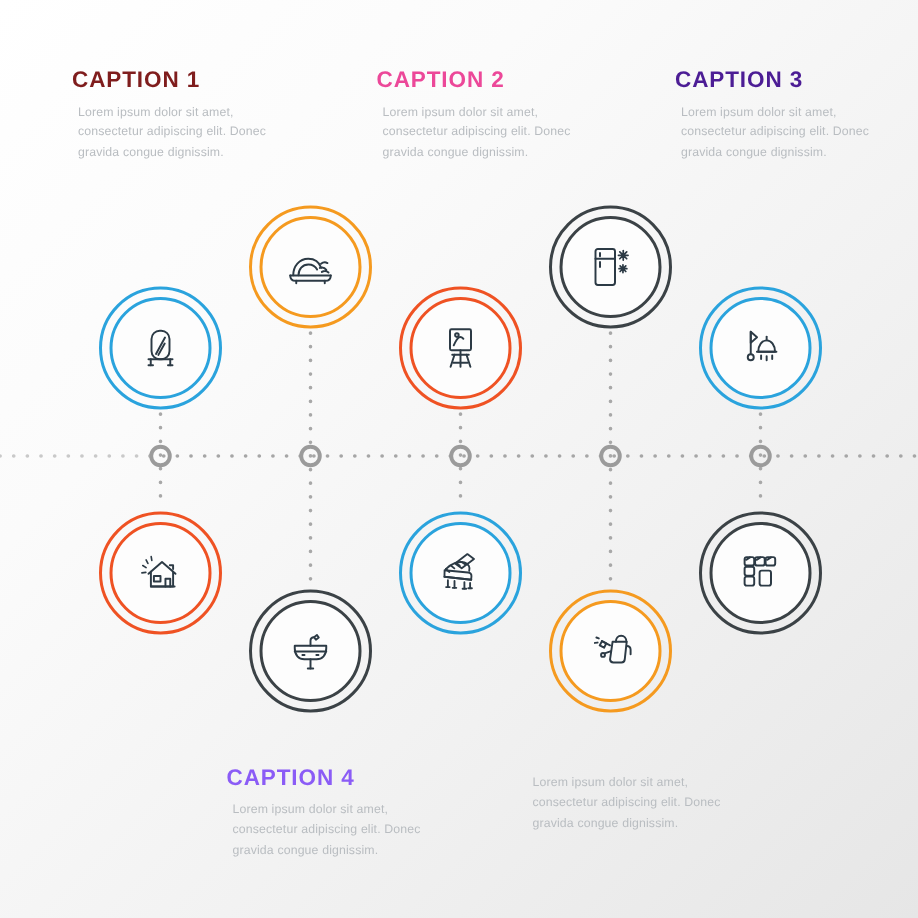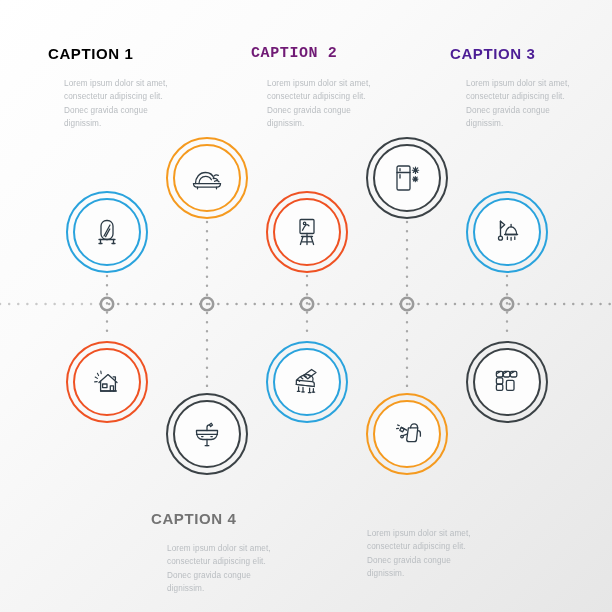--- a/index.html
+++ b/index.html
@@ -11,21 +11,21 @@
   #stage{position:relative;width:612px;height:612px;}
 
   
   .caption{position:absolute;width:150px;}
   .caption .c-title{
     font-family:"Liberation Sans Narrow","Liberation Sans",sans-serif;
     font-size:15px;font-weight:700;letter-spacing:.6px;
     margin:0 0 7px 0;line-height:1;
   }
   .caption .c-body{
-    font-size:8.2px;line-height:1.62;color:#b9bdc1;margin:16px;
+    font-size:8.2px;line-height:1.62;color:#b9bdc1;margin:4px;
     font-weight:400;letter-spacing:.1px;
   }
 
   
   #wires{position:absolute;left:0;top:0;width:612px;height:612px;}
 
   
   .node{
     position:absolute;width:82px;height:82px;margin-left:-41px;margin-top:-41px;
     border-radius:50%;
@@ -69,36 +69,36 @@
     </g>
 
     <use href="#hub" x="107" y="304"></use>
     <use href="#hub" x="207" y="304"></use>
     <use href="#hub" x="307" y="304"></use>
     <use href="#hub" x="407" y="304"></use>
     <use href="#hub" x="507" y="304"></use>
   </svg>
 
   <div class="caption" style="left:48px;top:46px;">
-    <p class="c-title" style="color:#000000;">CAPTION 1</p>
+    <p class="c-title" style="color:#7f1d1d;">CAPTION 1</p>
     <p class="c-body">Lorem ipsum dolor sit amet, consectetur adipiscing elit. Donec gravida congue dignissim.</p>
   </div>
 
   <div class="caption" style="left:251px;top:46px;">
-    <p class="c-title" style="color:#701a75;font-family:Liberation Mono, monospace;">CAPTION 2</p>
+    <p class="c-title" style="color:#ec4899;">CAPTION 2</p>
     <p class="c-body">Lorem ipsum dolor sit amet, consectetur adipiscing elit. Donec gravida congue dignissim.</p>
   </div>
 
   <div class="caption" style="left:450px;top:46px;">
     <p class="c-title" style="color:#4c1d95;">CAPTION 3</p>
     <p class="c-body">Lorem ipsum dolor sit amet, consectetur adipiscing elit. Donec gravida congue dignissim.</p>
   </div>
 
   <div class="caption" style="left:151px;top:511px;">
-    <p class="c-title" style="color:#737373;">CAPTION 4</p>
+    <p class="c-title" style="color:#8b5cf6;">CAPTION 4</p>
     <p class="c-body">Lorem ipsum dolor sit amet, consectetur adipiscing elit. Donec gravida congue dignissim.</p>
   </div>
 
   <div class="caption" style="left:351px;top:511px;">
     <p class="c-body">Lorem ipsum dolor sit amet, consectetur adipiscing elit. Donec gravida congue dignissim.</p>
   </div>
 
   <div class="node" style="left:107px;top:232px;color:#2aa3dd;">
     <div class="ring-out"></div>
     <div class="ring-in"></div>

